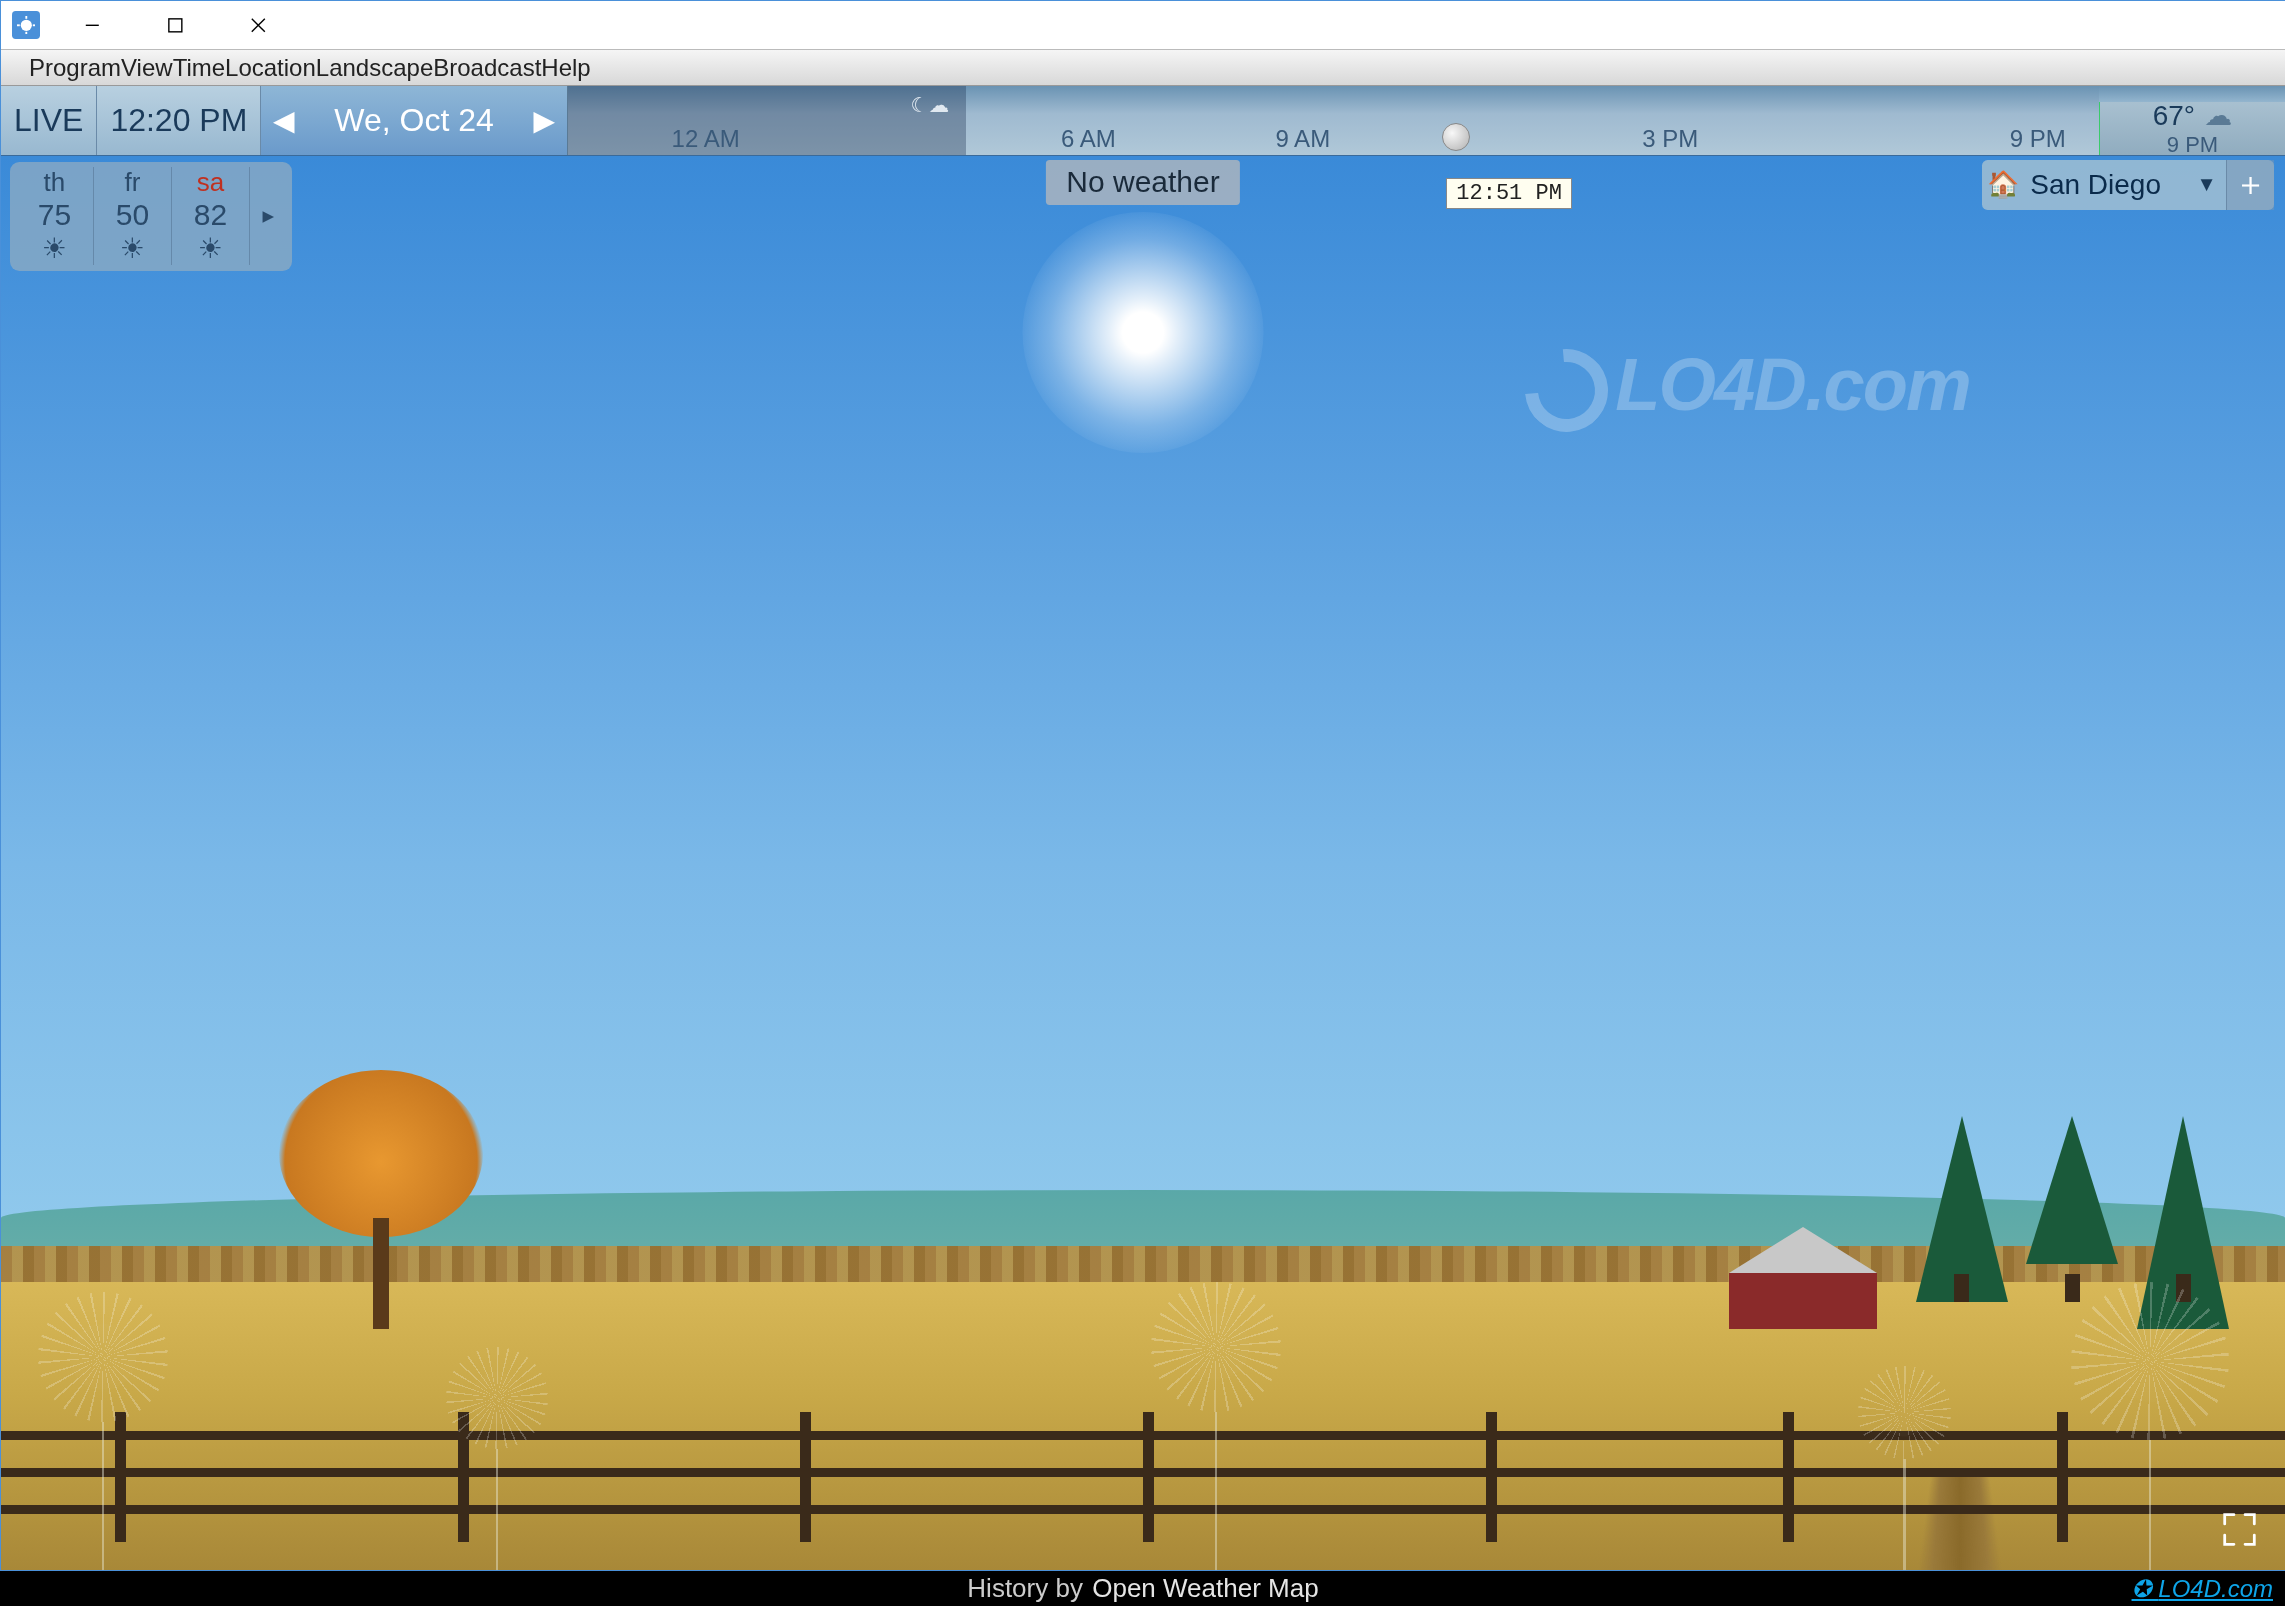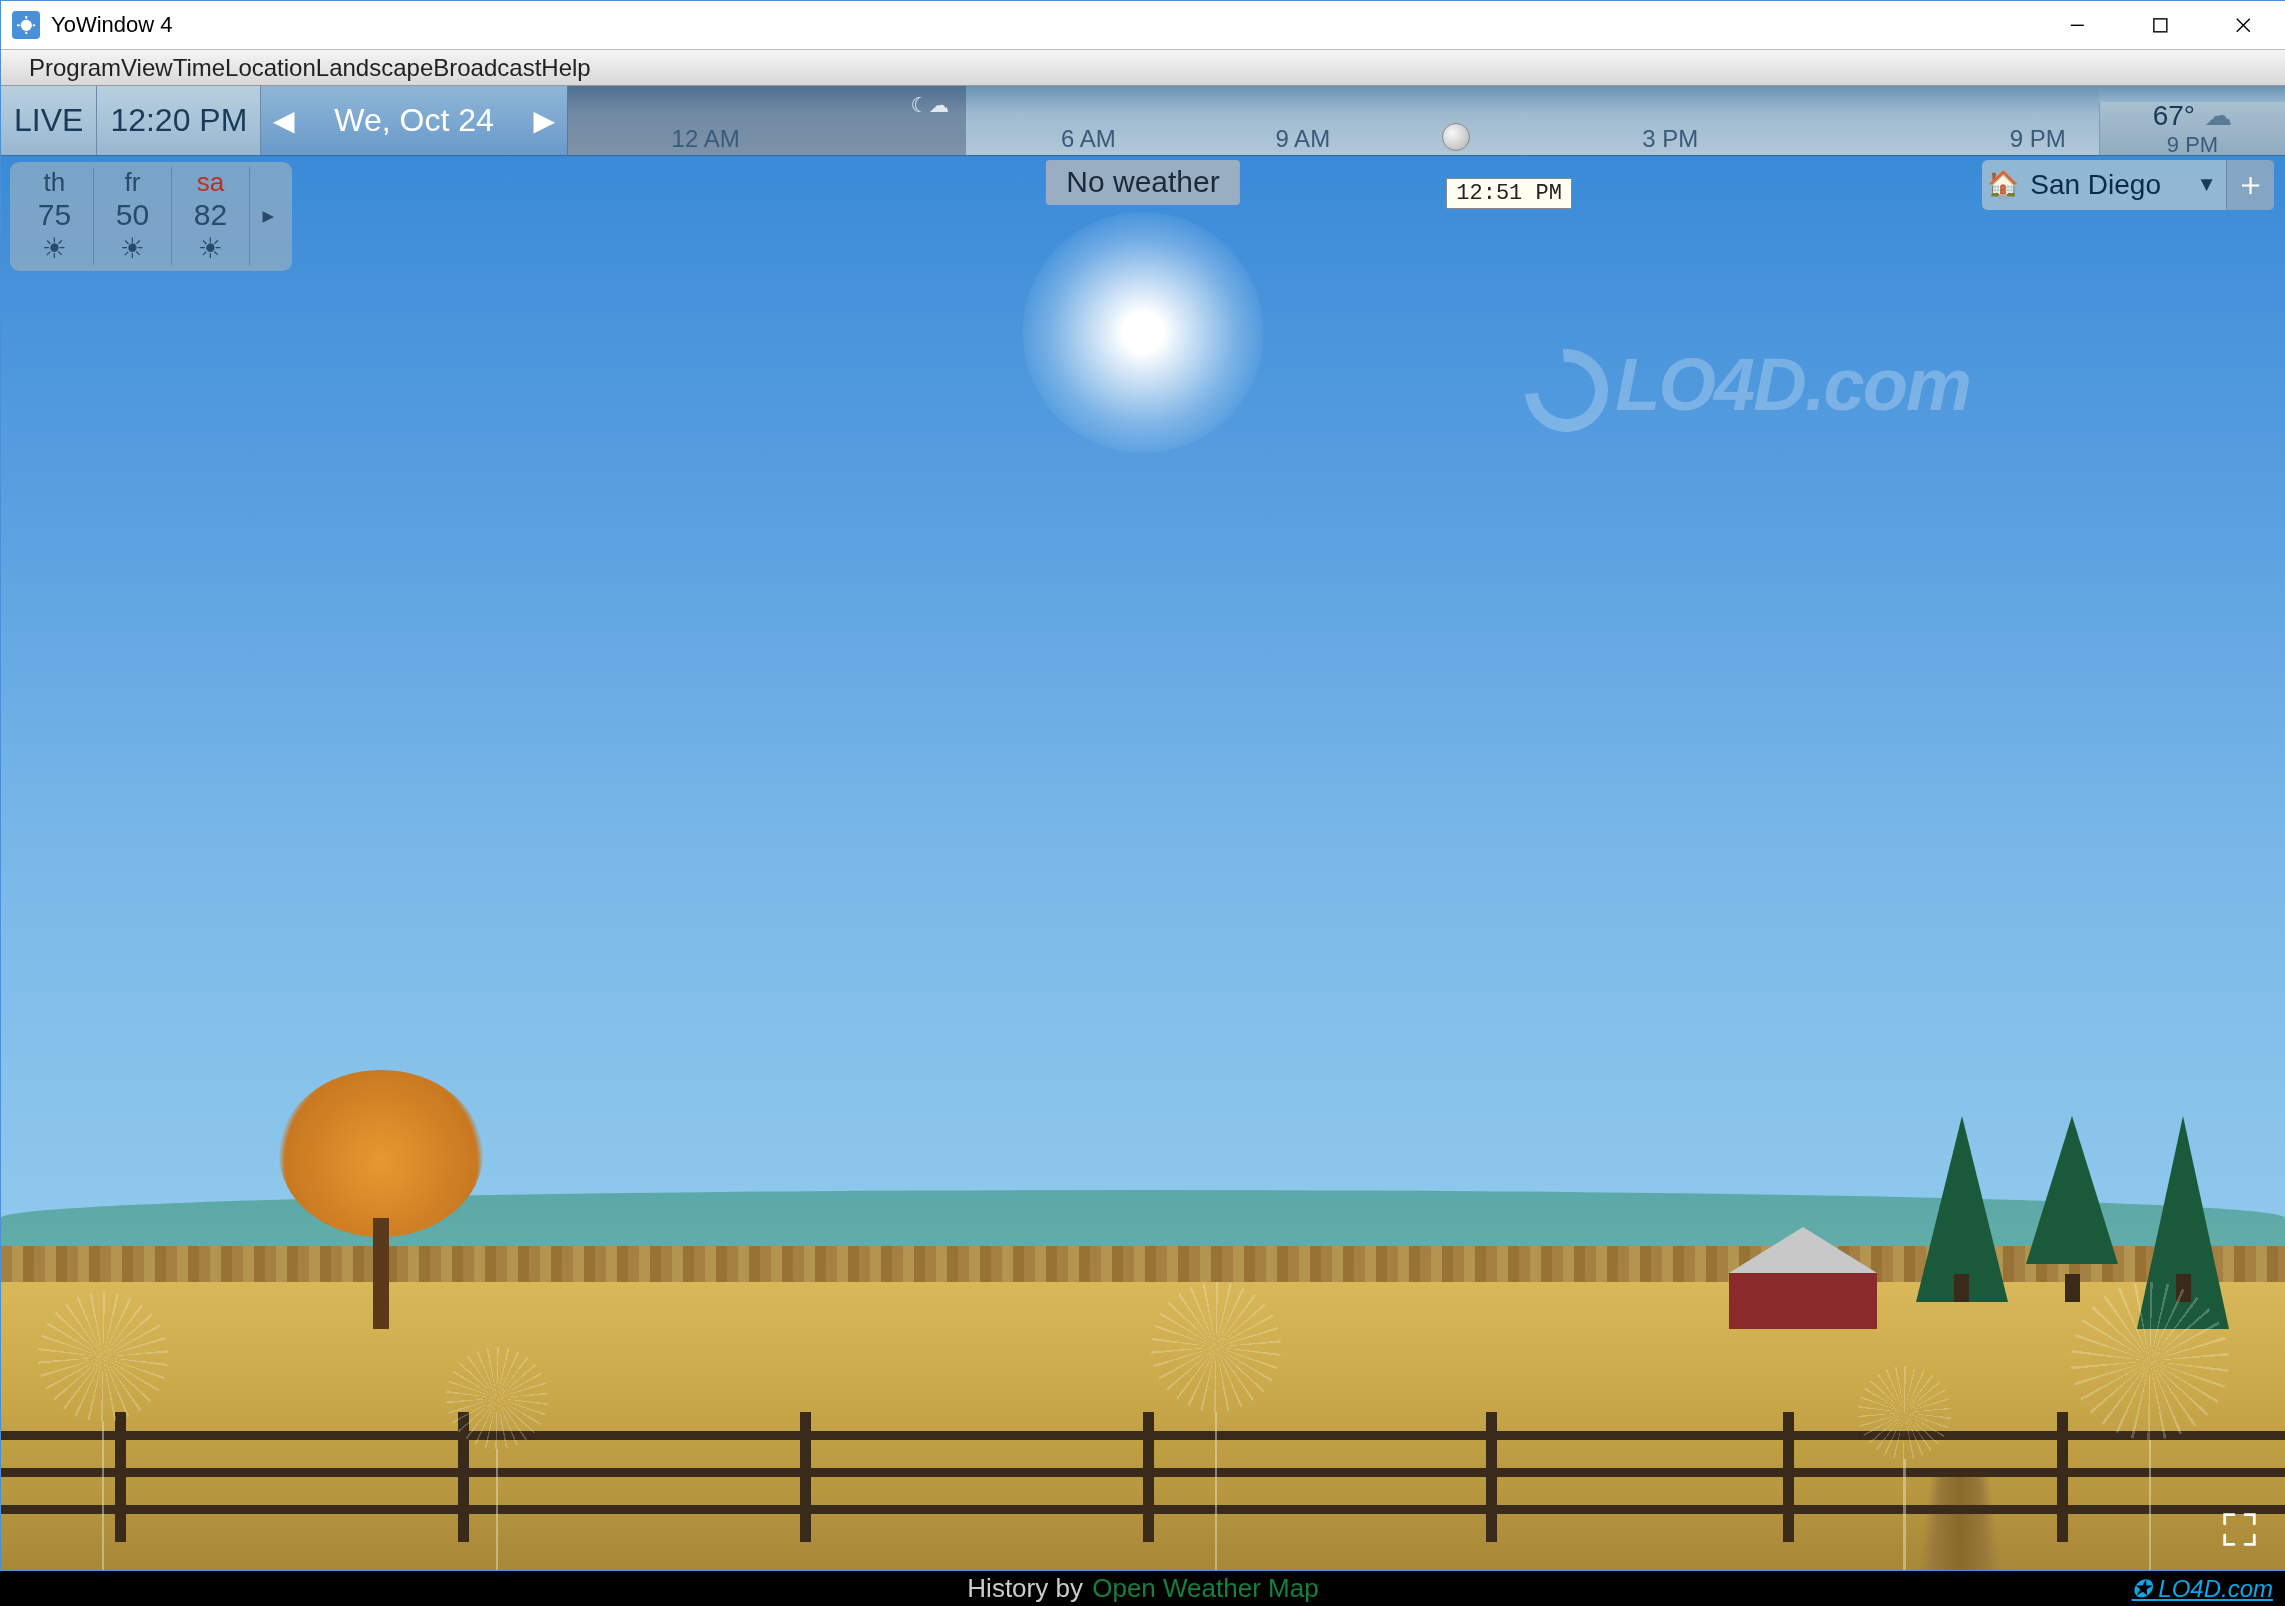--- a/index.html
+++ b/index.html
@@ -74,21 +74,21 @@
 .brand { position: absolute; bottom: 7.4px; left: 7.4px; display: flex; align-items: center; background: rgba(80,130,180,0.75); padding: 3.7px 15px 3.7px 7.4px; border-radius: 3.7px; }
 .brand .bicon { width: 52px; height: 52px; background: #3a80d0; border-radius: 5.6px; display:flex; align-items:center; justify-content:center; margin-right: 9.3px; }
 .brand .btxt { font-size: 37px; color: #fff; font-style: italic; font-weight: 500; }
 .fullscreen-ico { position: absolute; bottom: 16.7px; right: 22px; width: 48px; height: 48px; display:flex; align-items:center; justify-content:center; color: rgba(255,255,255,0.9); font-size: 32px; }
 .watermark { position:absolute; top: 186px; right: 315px; font-size: 74px; font-style: italic; font-weight: 700; color: rgba(255,255,255,0.25); letter-spacing: -1.9px; }
 .watermark .ref { width: 83px; height: 83px; border: 13px solid rgba(255,255,255,0.25); border-left-color: transparent; border-radius: 50%; display:inline-block; vertical-align: middle; margin-right: 7.4px; transform: rotate(40deg); }
 
 
 .historybar { height: 35px; background: #000; display: flex; align-items: center; justify-content: center; font-size: 26px; }
 .historybar .h1 { color: #ccc; }
-.historybar .h2 { color: #15803d; margin-left: 9.3px; }
+.historybar .h2 { color: #e5e5e5; margin-left: 9.3px; }
 .historybar .wm-small { position:absolute; right: 13px; color: #0ea5e9; font-size: 24px; font-style:italic;text-decoration:underline; }
 
 svg { display:block; }
 </style>
 </head>
 <body>
 
 <div class="window">
 
   <div class="titlebar">
@@ -96,21 +96,20 @@
       <svg width="18.6" height="18.6" viewBox="0 0 20 20">
           <circle cx="10" cy="10" r="6" fill="#fff"></circle>
           <g stroke="#fff" stroke-width="2">
             <line x1="10" y1="0" x2="10" y2="3"></line>
             <line x1="10" y1="17" x2="10" y2="20"></line>
             <line x1="0" y1="10" x2="3" y2="10"></line>
             <line x1="17" y1="10" x2="20" y2="10"></line>
           </g>
         </svg>
     </div>
-    <div class="title">YoWindow 4</div>
     <div class="win-controls">
       <div class="win-btn">
         <svg width="18.6" height="18.6" viewBox="0 0 20 20">
             <line x1="3" y1="10" x2="17" y2="10" stroke="#000" stroke-width="1.5"></line>
           </svg>
       </div>
       <div class="win-btn">
         <svg width="16.7" height="16.7" viewBox="0 0 18 18">
             <rect x="2" y="2" width="14" height="14" fill="none" stroke="#000" stroke-width="1.5"></rect>
           </svg>

